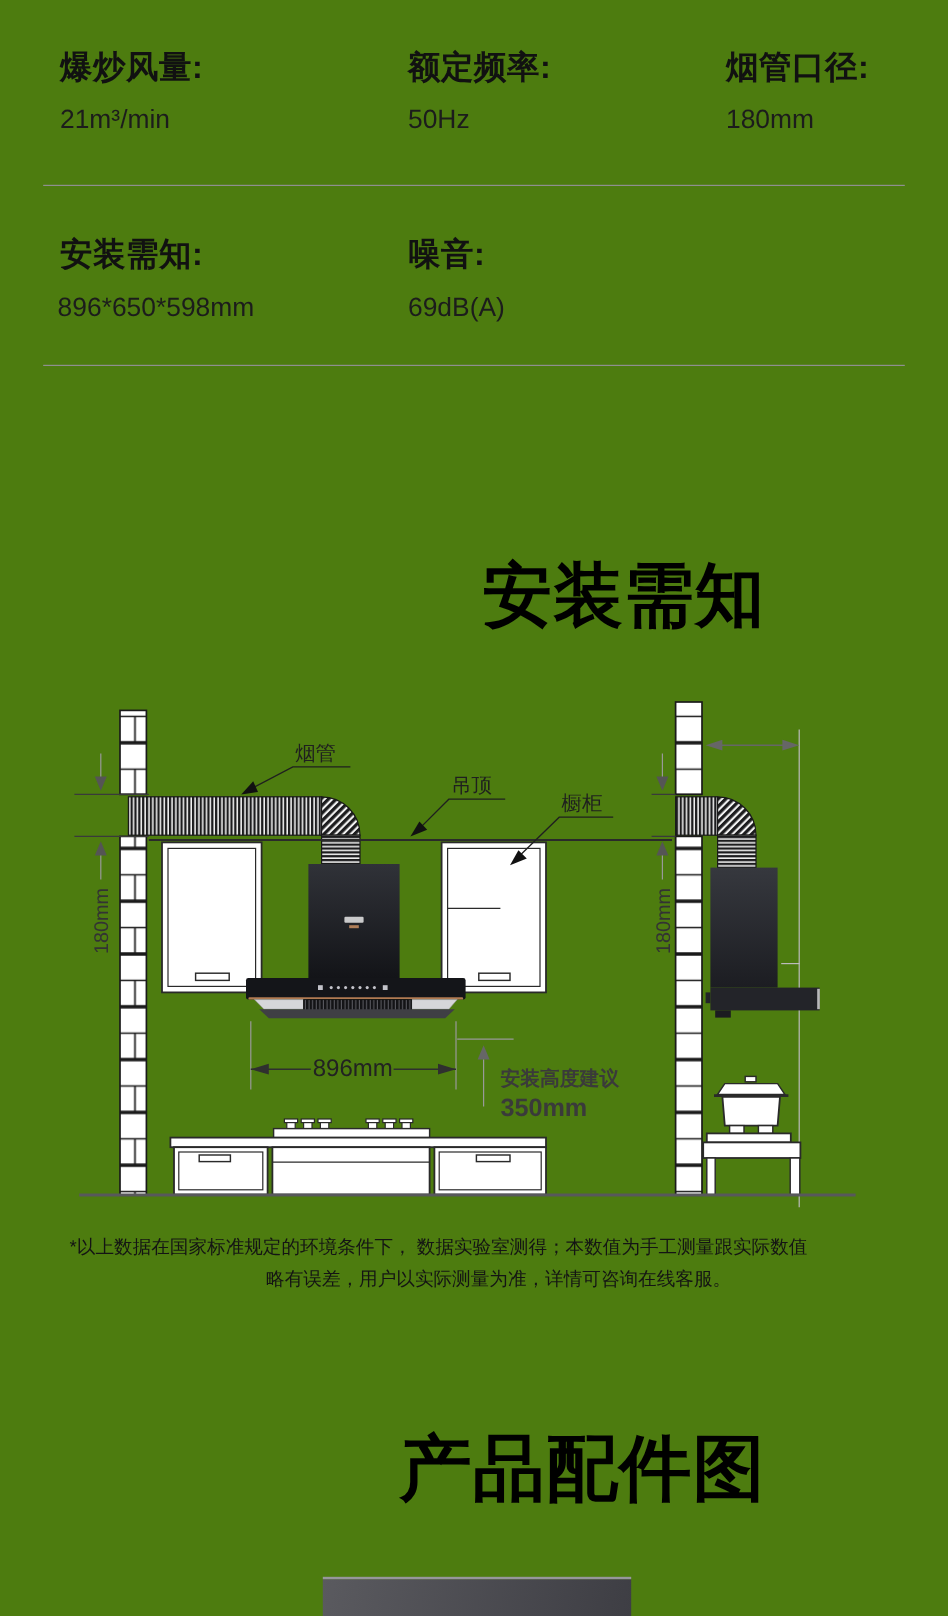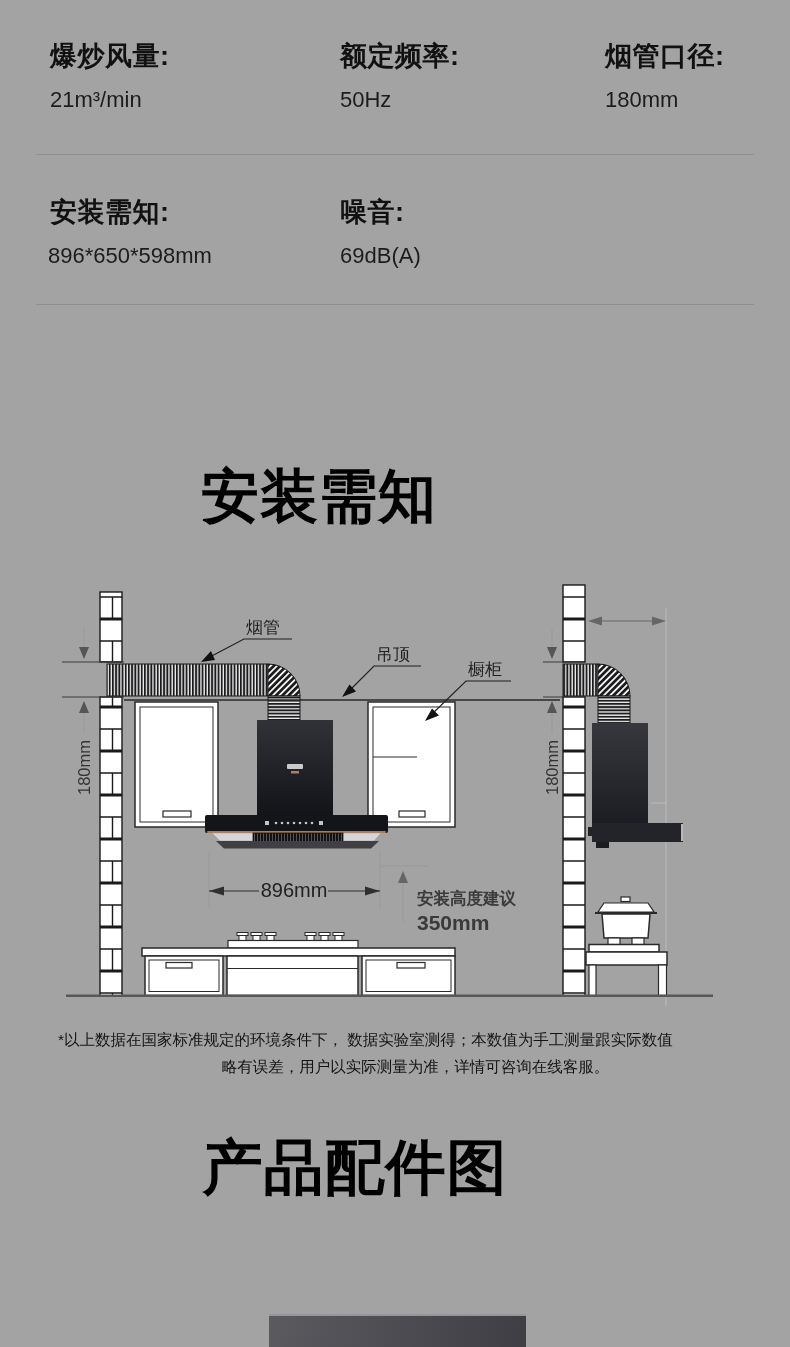--- a/index.html
+++ b/index.html
@@ -1,25 +1,25 @@
 <!DOCTYPE html>
 <html><head>
 <meta charset="utf-8">
 <style>
   html,body{margin:0;padding:0;background:#fff;}
-  #page{position:relative;width:790px;height:1347px;background:#a3a3a3;overflow:hidden;
+  #page{position:relative;width:790px;height:1347px;background:#4d7c0f;overflow:hidden;
         font-family:"Liberation Sans","DejaVu Sans",sans-serif;color:#1a1a1a;}
   .abs{position:absolute;}
   .spec-label{font-size:27px;font-weight:700;color:#111;letter-spacing:0.5px;white-space:nowrap;}
   .spec-value{font-size:22px;font-weight:400;color:#1c1c1c;white-space:nowrap;}
   .divider{height:1px;background:#8f8f8f;}
-  .section-title{left:0;width:638px;text-align:center;font-weight:900;color:#000;
+  .section-title{left:0;width:638px;text-align:right;font-weight:900;color:#000;
                  letter-spacing:1px;white-space:nowrap;}
   #install-title{top:458px;font-size:58px;}
-  #accessories-title{top:1128px;font-size:60px;padding-left:36px;}
+  #accessories-title{top:1184px;font-size:60px;}
   #footnote{top:1026px;left:58px;width:700px;font-size:15.5px;line-height:27px;color:#141414;}
   #footnote .fn2{padding-left:15px;text-align:center;}
   #bottom-image{left:269px;top:1314px;width:257px;height:33px;
                 background:linear-gradient(100deg,#5a5a5f,#3e3e44);
                 border-top:2px solid #97979b;}
   svg text{font-family:"Liberation Sans","DejaVu Sans",sans-serif;}
 </style>
 </head>
 <body>
 

